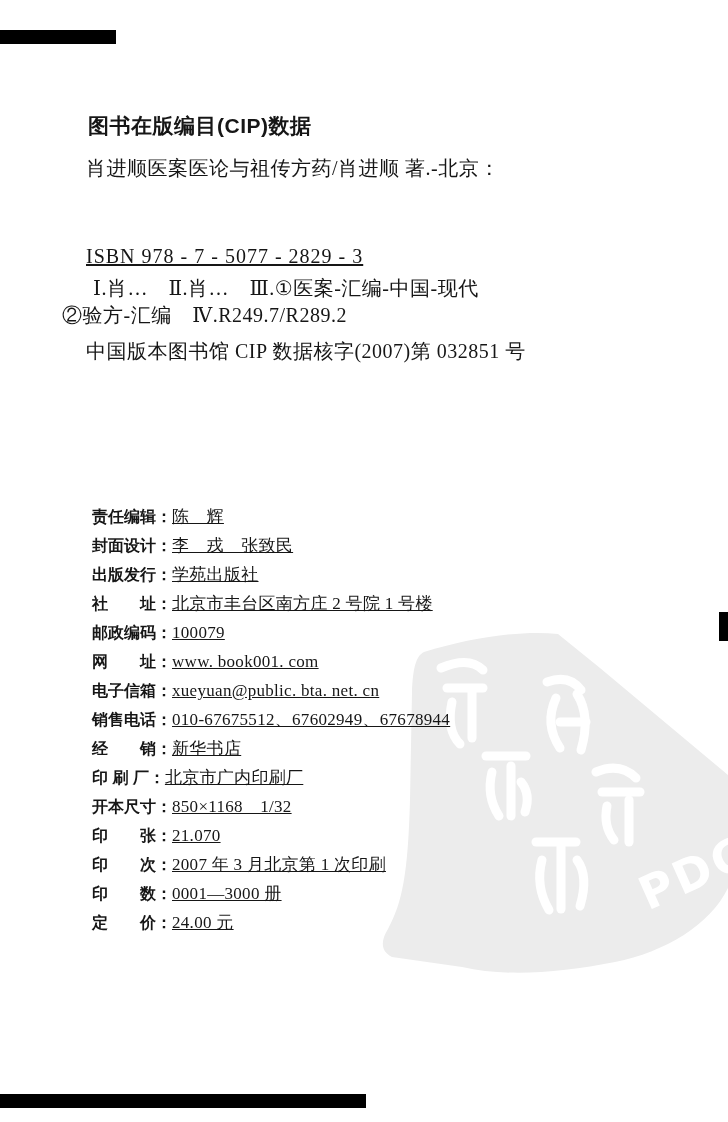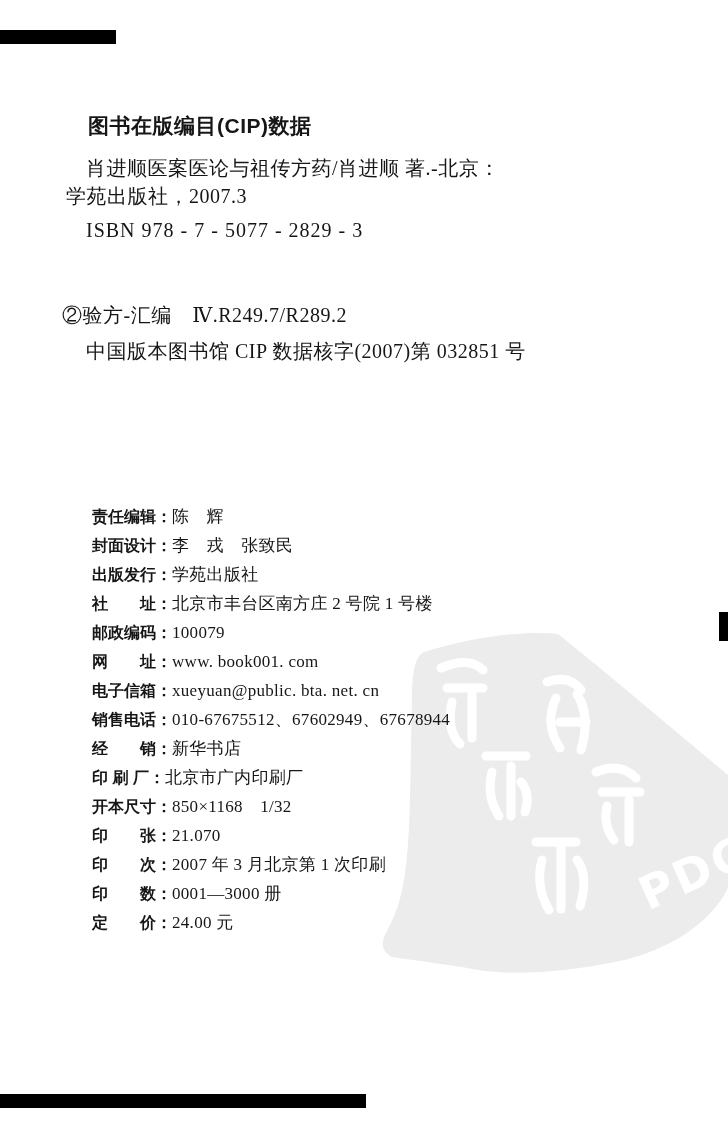--- a/index.html
+++ b/index.html
@@ -21,35 +21,36 @@
   
   .cip-line { position: absolute; white-space: nowrap; font-size: 20px; letter-spacing: 0.5px; }
   .cip-heading {
     left: 88px; top: 112px;
     font-family: "Liberation Sans", "DejaVu Sans", sans-serif;
     font-weight: bold; font-size: 21px;
   }
   .bib-1 { left: 86px; top: 155px; }
   .bib-2 { left: 66px; top: 183px; }
   .bib-3 { left: 83px; top: 210px; }
-  .bib-4 { left: 86px; top: 219px; letter-spacing: 1px; }
+  .bib-4 { left: 86px; top: 245px; letter-spacing: 1px; text-decoration: underline; }
   .cls-1 { left: 93px; top: 275px; }
   .cls-2 { left: 62px; top: 302px; }
   .record { left: 86px; top: 338px; }
 
   
   .colophon {
     position: absolute;
     left: 92px; top: 502px;
     font-size: 17px;
   }
   .colophon-row {
     height: 29px;
     line-height: 29px;
     white-space: nowrap;
+    text-decoration: underline;
   }
   .colophon-label {
     display: inline-block;
     font-family: "Liberation Sans", "DejaVu Sans", sans-serif;
     font-weight: bold;
     font-size: 16px;
     min-width: 72px;
   }
   .colophon-value {
     font-size: 17px;
@@ -105,23 +106,23 @@
       <path d="M542,860 q-7,26 7,50"></path>
       <path d="M561,847 v62"></path>
       <path d="M577,860 q12,16 3,46"></path>
     </g>
     <text class="wm-pdg-text" x="636" y="898" transform="rotate(-24 672 876)">PDG</text>
   </svg>
 
   <div class="cip-line cip-heading">图书在版编目(CIP)数据</div>
 
   <div class="cip-line bib-1">肖进顺医案医论与祖传方药/肖进顺 著.-北京：</div>
-  <div class="cip-line bib-2">学苑出版社，2007.3</div>
   <div class="cip-line bib-4">ISBN 978 - 7 - 5077 - 2829 - 3</div>
 
+  <div class="cip-line cls-1">Ⅰ.肖…　Ⅱ.肖…　Ⅲ.①医案-汇编-中国-现代</div>
   <div class="cip-line cls-2">②验方-汇编　Ⅳ.R249.7/R289.2</div>
 
   <div class="cip-line record">中国版本图书馆 CIP 数据核字(2007)第 032851 号</div>
 
   <div class="colophon">
     <div class="colophon-row">
       <span class="colophon-label">责任编辑：</span><span class="colophon-value">陈　辉</span>
     </div>
 
     <div class="colophon-row">

